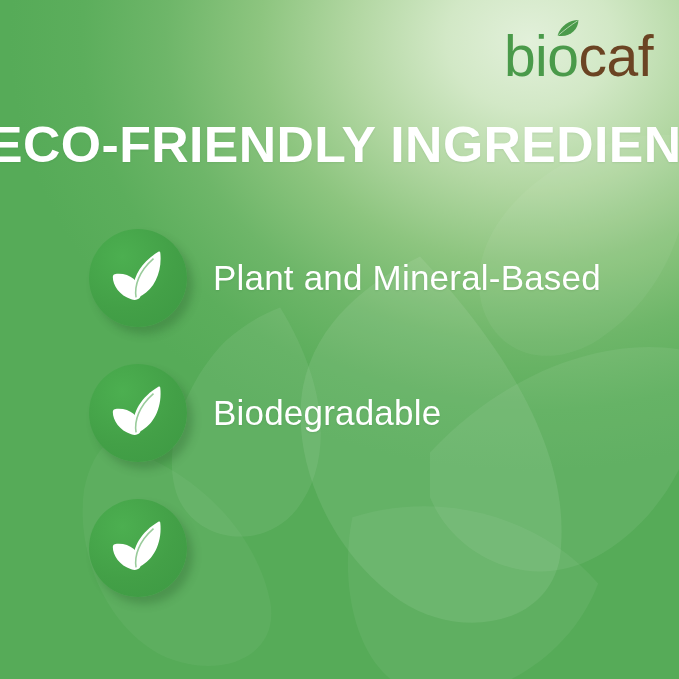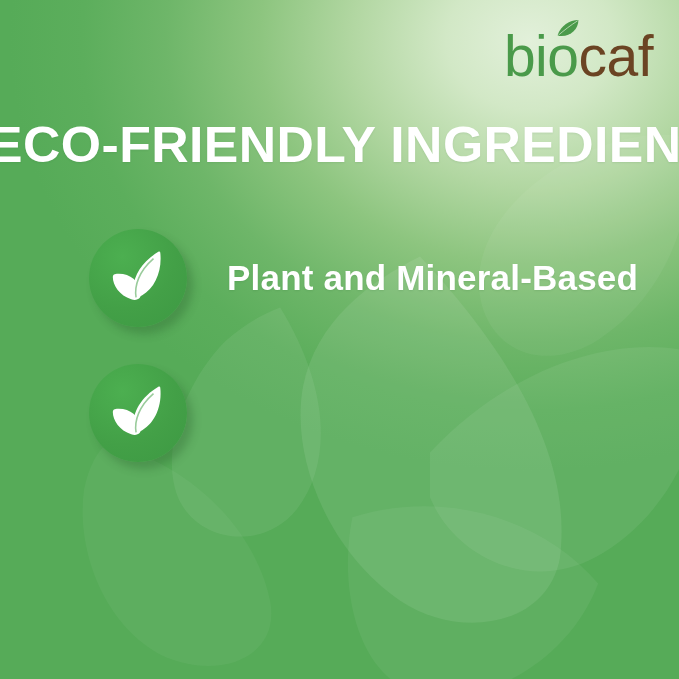--- a/index.html
+++ b/index.html
@@ -112,24 +112,24 @@
     align-items: center;
     justify-content: center;
   }
   .badge svg {
     width: 62px;
     height: 62px;
     display: block;
   }
 
   .feature-label {
-    margin-left: 40px;
+    margin-left: 26px;
     color: #ffffff;
     font-size: 35px;
-    font-weight: 700;
+    font-weight: 400;
     letter-spacing: 0.2px;
     white-space: nowrap;
     text-shadow: 0 1px 2px rgba(40, 90, 45, 0.13);
   }
 </style>
 </head>
 <body>
 
 <div id="poster">
 
@@ -172,20 +172,30 @@
       <div class="badge">
         <svg viewBox="0 0 64 64">
           <path d="M55 6 C 57 24, 50 42, 36 50 C 32 52, 29 51, 28 47 C 25 32, 36 15, 53 5 C 54 4, 55 5, 55 6 Z" fill="#ffffff"></path>
           <path d="M8 28 C 22 26, 33 34, 35 47 C 36 53, 31 56, 25 54 C 13 50, 6 40, 6 31 C 6 29, 7 28, 8 28 Z" fill="#ffffff"></path>
           <path d="M30 52 C 28 40, 33 25, 48 12" stroke="#45a049" stroke-width="1.6" fill="none" opacity="0.55"></path>
         </svg>
       </div>
       <div class="feature-label">Plant and Mineral-Based</div>
     </div>
 
+    <div class="feature-row">
+      <div class="badge">
+        <svg viewBox="0 0 64 64">
+          <path d="M55 6 C 57 24, 50 42, 36 50 C 32 52, 29 51, 28 47 C 25 32, 36 15, 53 5 C 54 4, 55 5, 55 6 Z" fill="#ffffff"></path>
+          <path d="M8 28 C 22 26, 33 34, 35 47 C 36 53, 31 56, 25 54 C 13 50, 6 40, 6 31 C 6 29, 7 28, 8 28 Z" fill="#ffffff"></path>
+          <path d="M30 52 C 28 40, 33 25, 48 12" stroke="#45a049" stroke-width="1.6" fill="none" opacity="0.55"></path>
+        </svg>
+      </div>
+      <div class="feature-label">Biodegradable</div>
+    </div>
 
     <div class="feature-row">
       <div class="badge">
         <svg viewBox="0 0 64 64">
           <path d="M55 6 C 57 24, 50 42, 36 50 C 32 52, 29 51, 28 47 C 25 32, 36 15, 53 5 C 54 4, 55 5, 55 6 Z" fill="#ffffff"></path>
           <path d="M8 28 C 22 26, 33 34, 35 47 C 36 53, 31 56, 25 54 C 13 50, 6 40, 6 31 C 6 29, 7 28, 8 28 Z" fill="#ffffff"></path>
           <path d="M30 52 C 28 40, 33 25, 48 12" stroke="#45a049" stroke-width="1.6" fill="none" opacity="0.55"></path>
         </svg>
       </div>
     </div>

